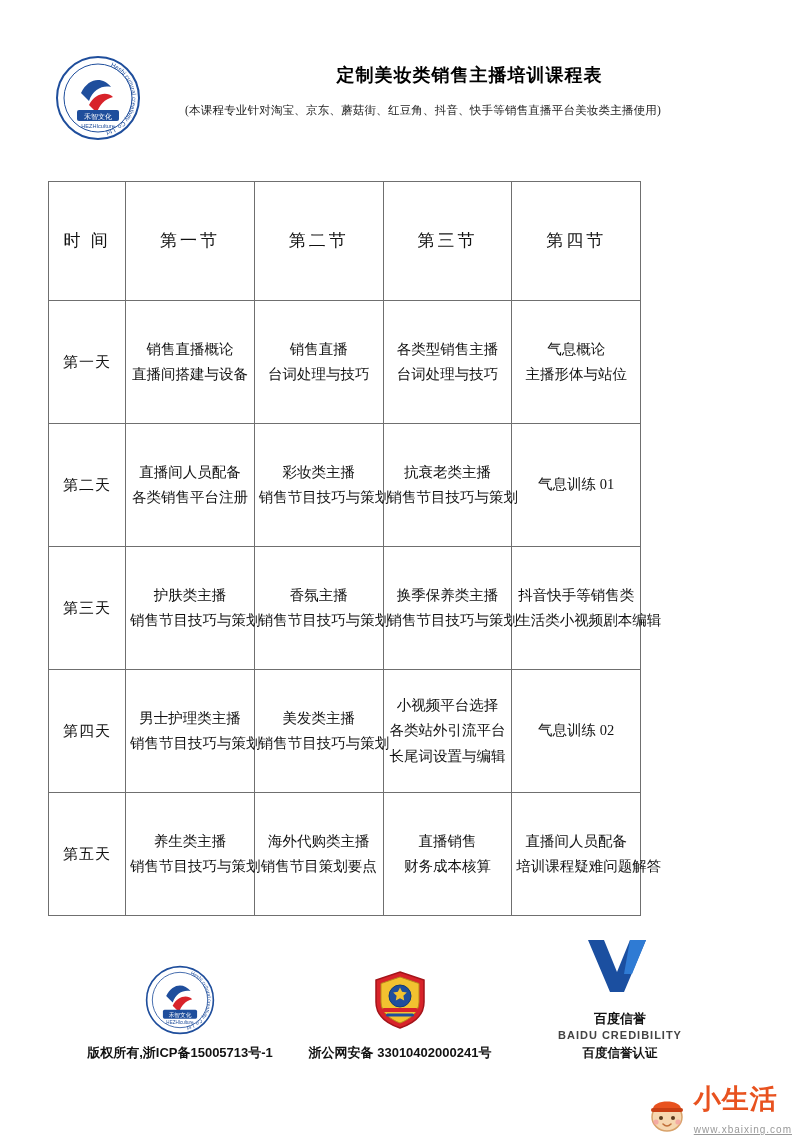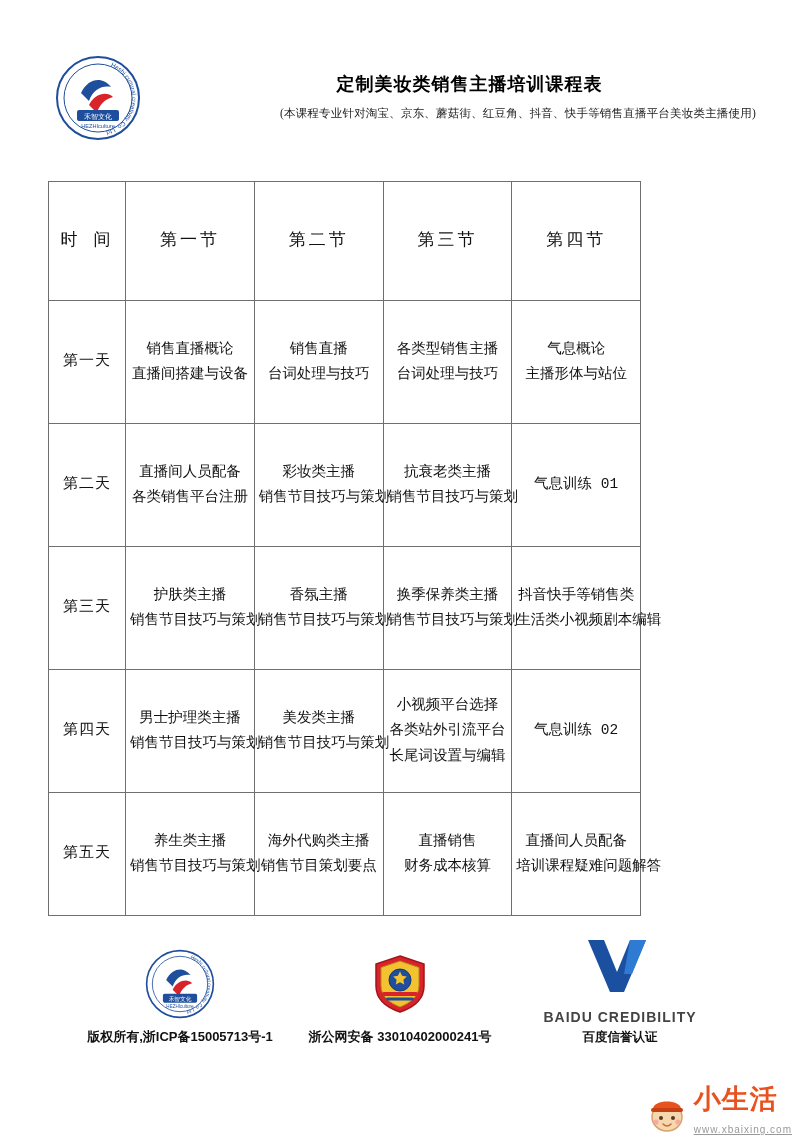--- a/index.html
+++ b/index.html
@@ -38,35 +38,34 @@
     font-weight: bold;
     letter-spacing: 1px;
     text-align: center;
     color: #000;
     font-family: "Liberation Serif", "DejaVu Serif", serif;
     margin: 0 0 10px 0;
     padding-left: 10px;
   }
   .doc-subtitle {
     font-size: 11.5px;
-    text-align: right;
+    text-align: left;
     color: #222;
-    margin: 4px;
+    margin: 16px;
     letter-spacing: 0.2px;
   }
 
   
   .table-wrap {
     margin: 40px 48px 0 48px;
   }
   table.schedule {
     width: 593px;
     border-collapse: collapse;
     table-layout: fixed;
-    font-family: Liberation Mono, monospace;
   }
   table.schedule th,
   table.schedule td {
     border: 1px solid #6f6f6f;
     text-align: center;
     vertical-align: middle;
     font-size: 14.5px;
     line-height: 1.75;
     color: #111;
     padding: 6px 4px;
@@ -333,21 +332,22 @@
       <div class="badge-caption">浙公网安备 33010402000241号</div>
     </div>
 
     <div class="badge">
       <div class="badge-mark">
         <svg width="92" height="64" viewBox="0 0 92 64" aria-hidden="true">
           <path d="M14 6 L30 6 L43 38 L56 6 L72 6 L50 58 L36 58 Z" fill="#1b4fa0"></path>
           <path d="M56 6 L72 6 L58 40 L50 40 Z" fill="#2f7bd4"></path>
         </svg>
       </div>
-      <div class="baidu-sub" style="font-size:14px;color:#444;letter-spacing:1px;margin-top:7px;">BAIDU CREDIBILITY</div>
+      <div class="badge-caption">百度信誉</div>
+      <div class="baidu-sub" style="font-size:11px;color:#444;letter-spacing:1px;margin-top:1px;">BAIDU CREDIBILITY</div>
       <div class="baidu-sub">百度信誉认证</div>
     </div>
 
   </div>
 </div>
 
 <div class="watermark">
   <svg width="42" height="44" viewBox="0 0 42 44" aria-hidden="true">
     <ellipse cx="21" cy="26" rx="15" ry="14" fill="#f6d7b0" stroke="#d8a26a" stroke-width="1.5"></ellipse>
     <path d="M7 18 C7 8, 35 8, 35 18 Z" fill="#e8521f"></path>

